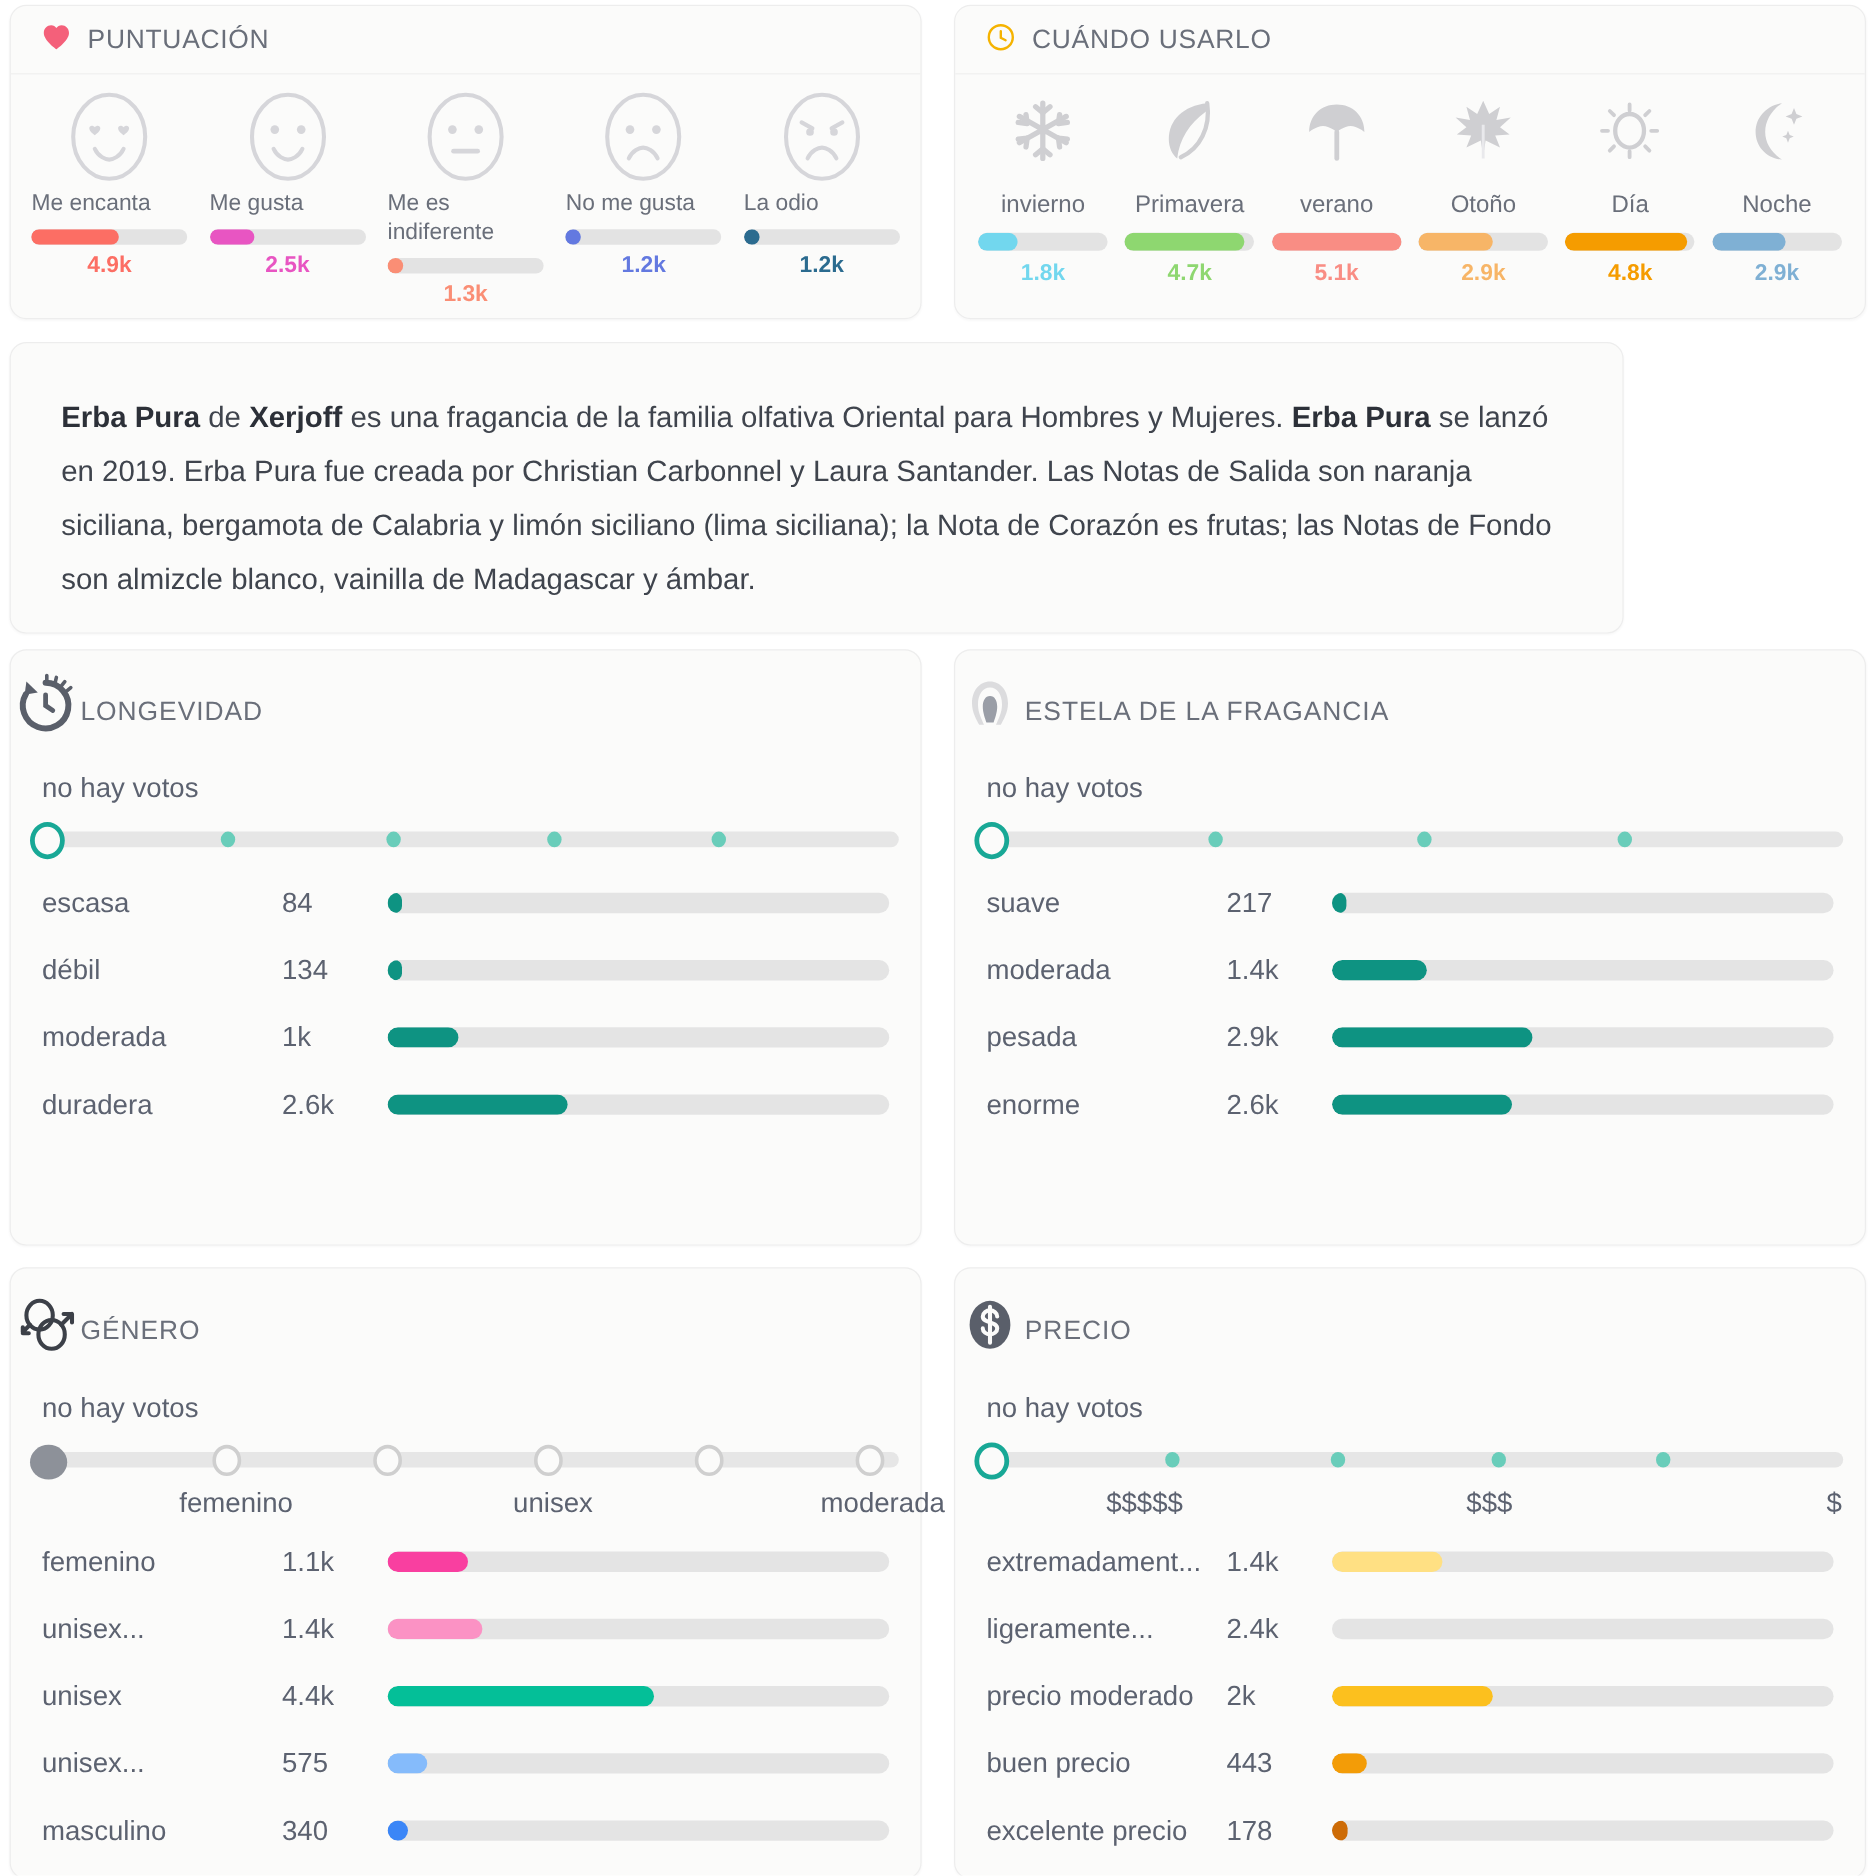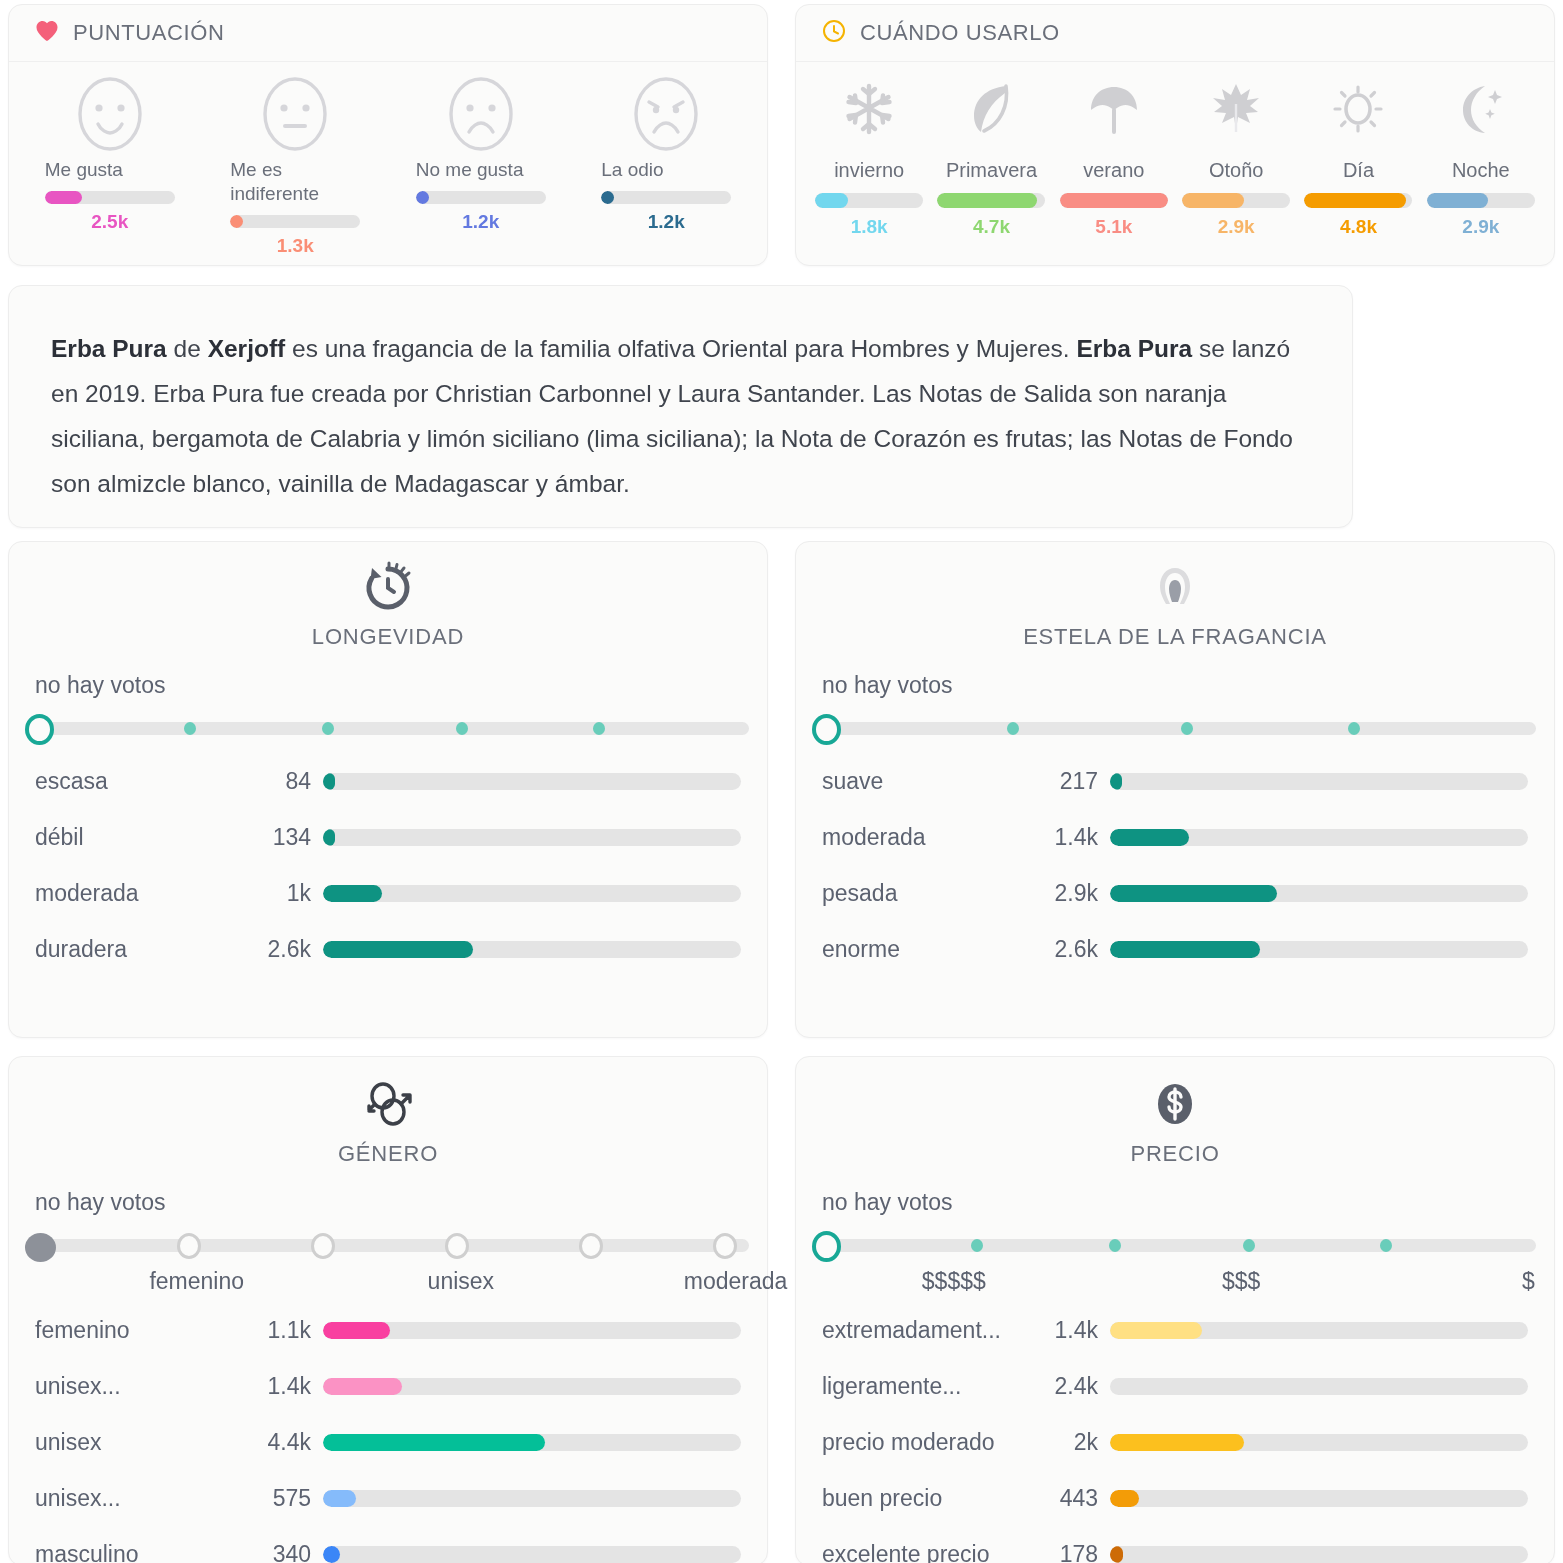--- a/index.html
+++ b/index.html
@@ -68,21 +68,21 @@
     font-weight:400;
   }
   .desc-text b { font-weight:bold; color:#2c3038; }
 
   
   #card-long   { left:8px;   top:541px;  width:760px; height:497px; }
   #card-estela { left:795px; top:541px;  width:760px; height:497px; }
   #card-genero { left:8px;   top:1056px; width:760px; height:510px; }
   #card-precio { left:795px; top:1056px; width:760px; height:510px; }
 
-  .metric-head { display:flex; flex-direction:column; align-items:center; padding-top:18px; }
+  .metric-head { display:flex; flex-direction:row; align-items:center; padding-top:18px; }
   .metric-title { font-size:22px; letter-spacing:.8px; color:#6a6f7a; margin-top:4px; }
 
   .novotes { font-size:23px; color:#5c6270; padding:22px 0 0 26px; }
 
   .slider-wrap { position:relative; height:44px; margin:6px 18px 0 16px; }
   .slider-rail {
     position:absolute; left:8px; right:0; top:17px; height:13px;
     background:#e6e6e6; border-radius:7px;
   }
   .slider-dot {
@@ -101,21 +101,21 @@
     position:absolute; left:0px; top:11px; width:31px; height:29px; border-radius:50%;
     background:#8d9199;
   }
 
   .scale-row { position:relative; height:30px; margin:2px 10px 0 16px; font-size:23px; color:#5c6270; }
   .scale-row span { position:absolute; white-space:nowrap; }
 
   .bars { padding:4px 26px 0 26px; }
   .bar-row { display:flex; align-items:center; height:56px; }
   .bar-label { font-size:23px; color:#5c6270; width:200px; overflow:hidden; white-space:nowrap; }
-  .bar-value { font-size:23px; color:#5c6270; width:88px; text-align:right; padding-right:12px; }
+  .bar-value { font-size:23px; color:#5c6270; width:88px; text-align:left; padding-right:12px; }
   .bar-track {
     flex:1; height:17px; border-radius:9px; background:#e4e4e4;
     position:relative; overflow:hidden;
   }
   .bar-fill { position:absolute; left:0; top:0; height:17px; border-radius:9px; min-width:12px; }
 </style>
 </head>
 <body>
 
 <div class="page">
@@ -124,20 +124,35 @@
     <div class="card-head">
       <span>
         <svg width="24" height="22" viewBox="0 0 24 22">
             <path d="M12 21S1.5 13.8 1.5 7.4C1.5 3.6 4.3 1 7.6 1c2 0 3.5 1 4.4 2.3C12.9 2 14.4 1 16.4 1 19.7 1 22.5 3.6 22.5 7.4 22.5 13.8 12 21 12 21z" fill="#f4607a"></path>
           </svg>
       </span>
       <span class="ttl">PUNTUACIÓN</span>
     </div>
     <div class="face-row">
 
+      <div class="face-cell">
+        <span>
+          <svg width="66" height="76" viewBox="0 0 66 76">
+            <ellipse cx="33" cy="38" rx="30" ry="35" fill="none" stroke="#d6d6da" stroke-width="3.4"></ellipse>
+            <path d="M21 30c-1.6-2-4.6-1.6-4.6.9 0 2.4 3.3 4.9 4.6 5.8 1.3-.9 4.6-3.4 4.6-5.8 0-2.5-3-2.9-4.6-.9z" fill="#d6d6da"></path>
+            <path d="M45 30c-1.6-2-4.6-1.6-4.6.9 0 2.4 3.3 4.9 4.6 5.8 1.3-.9 4.6-3.4 4.6-5.8 0-2.5-3-2.9-4.6-.9z" fill="#d6d6da"></path>
+            <path d="M21 48c3 6.5 9 9 12 9s9-2.5 12-9" fill="none" stroke="#d6d6da" stroke-width="3.4" stroke-linecap="round"></path>
+          </svg>
+        </span>
+        <div class="face-label">Me encanta</div>
+        <div class="mini-track">
+          <div class="mini-fill" style="width:56%;background:#fc6e64"></div>
+        </div>
+        <div class="mini-val" style="color:#fc6e64">4.9k</div>
+      </div>
 
       <div class="face-cell">
         <span>
           <svg width="66" height="76" viewBox="0 0 66 76">
             <ellipse cx="33" cy="38" rx="30" ry="35" fill="none" stroke="#d6d6da" stroke-width="3.4"></ellipse>
             <circle cx="22" cy="32" r="3.6" fill="#d6d6da"></circle>
               <circle cx="44" cy="32" r="3.6" fill="#d6d6da"></circle>
             <path d="M21 48c3 6.5 9 9 12 9s9-2.5 12-9" fill="none" stroke="#d6d6da" stroke-width="3.4" stroke-linecap="round"></path>
           </svg>
         </span>

